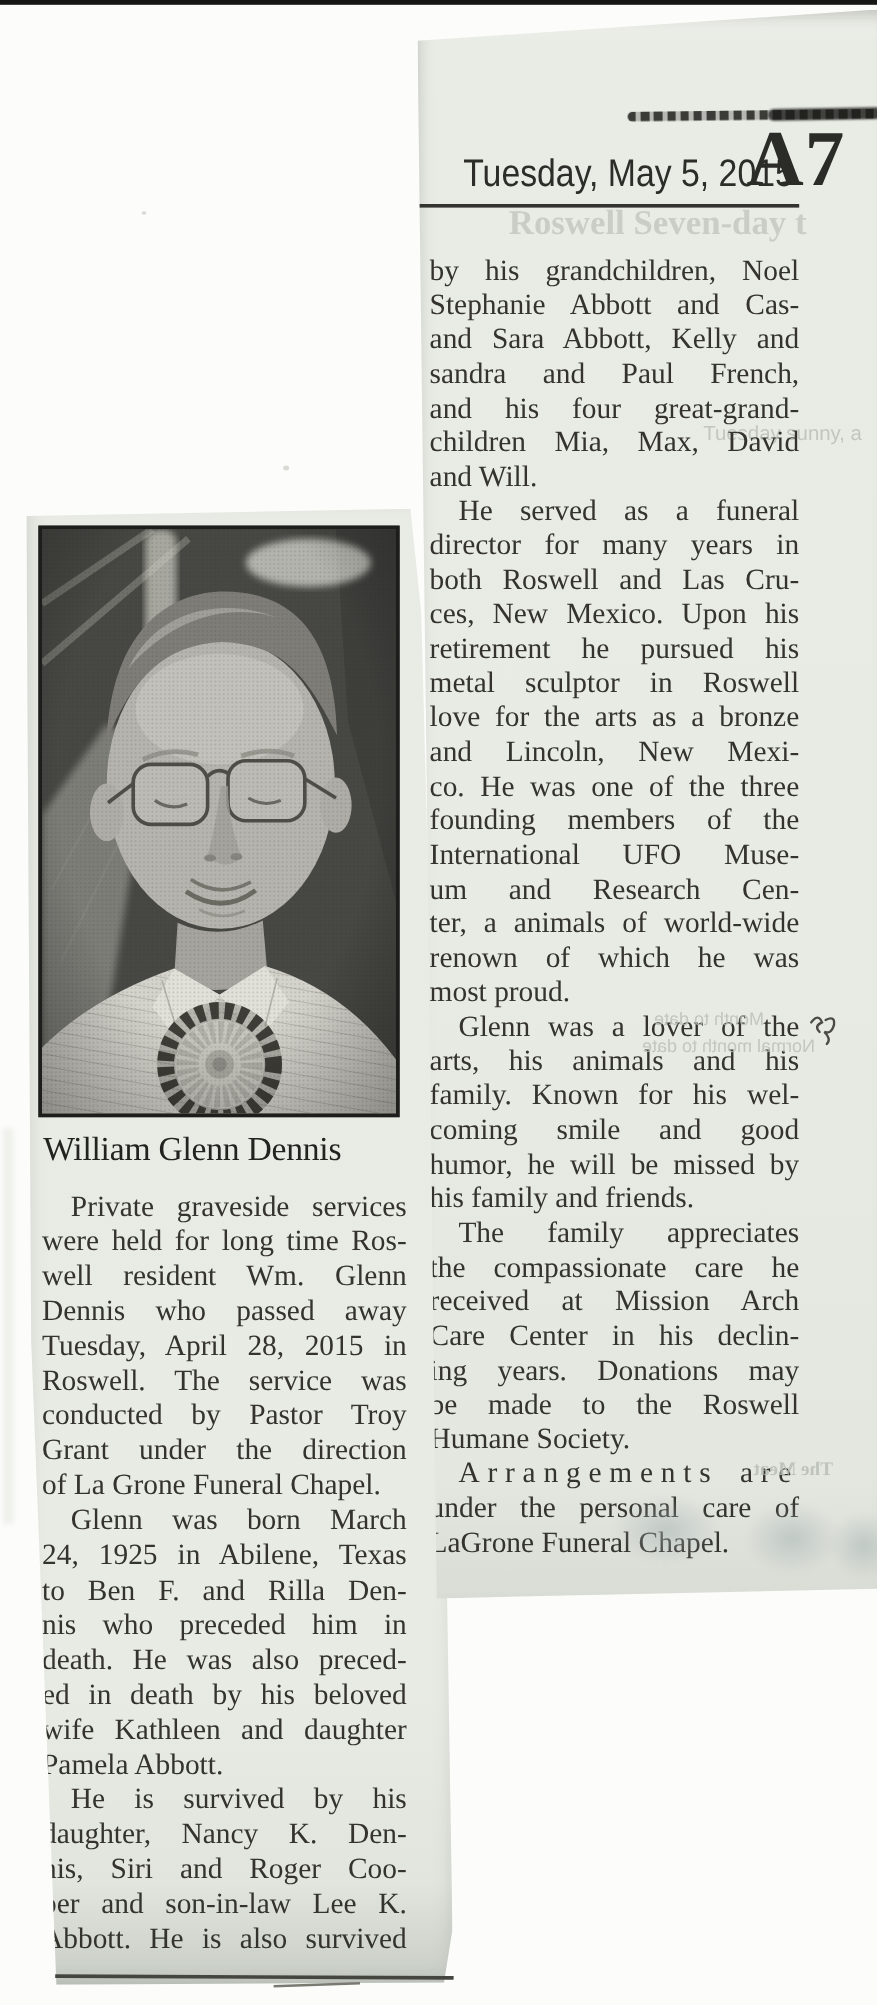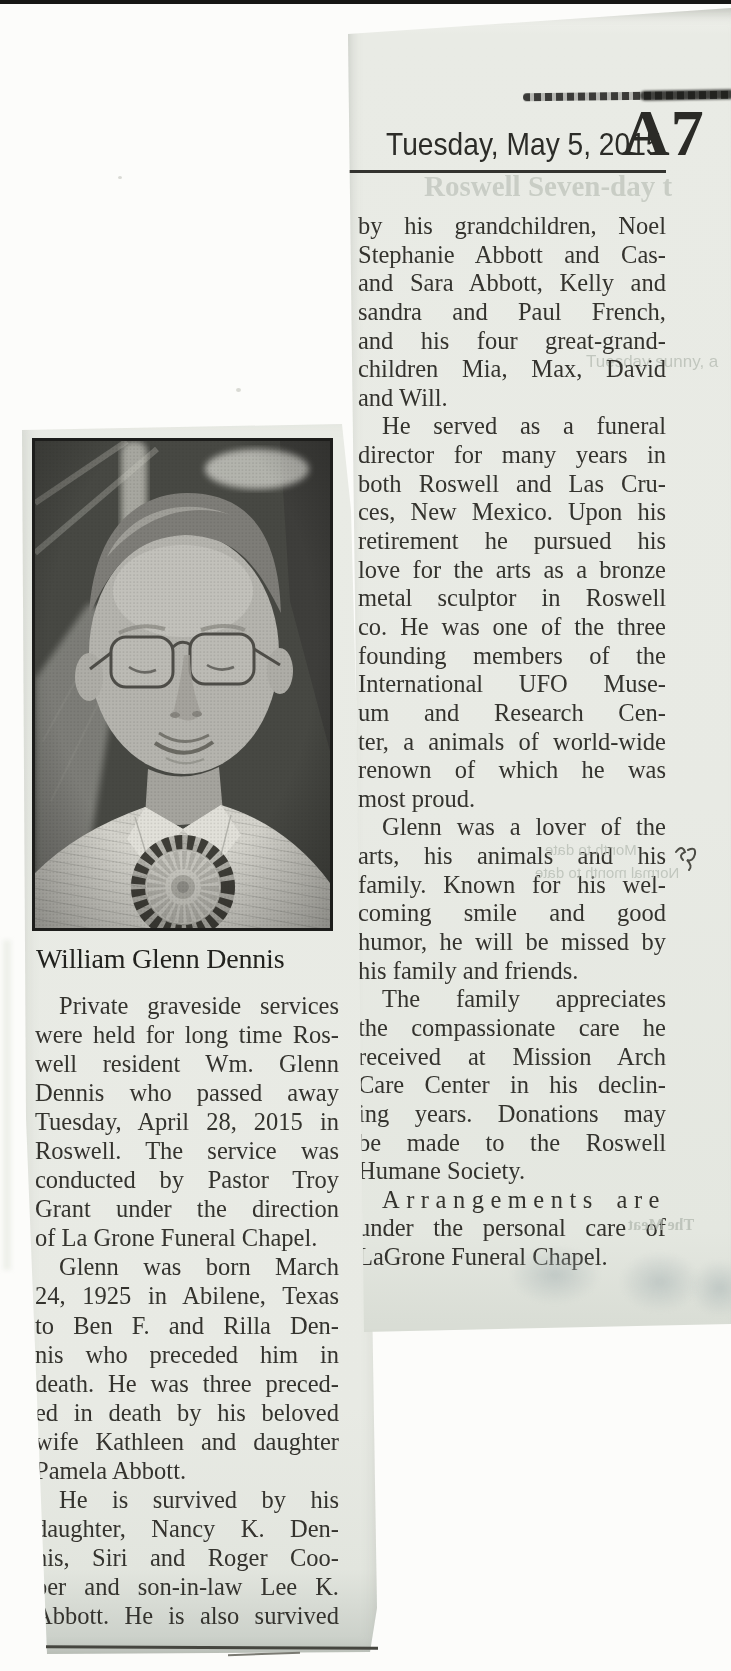--- a/index.html
+++ b/index.html
@@ -200,21 +200,21 @@
         <div class="line">Dennis who passed away</div>
         <div class="line">Tuesday, April 28, 2015 in</div>
         <div class="line">Roswell. The service was</div>
         <div class="line">conducted by Pastor Troy</div>
         <div class="line">Grant under the direction</div>
         <div class="line last">of La Grone Funeral Chapel.</div>
         <div class="line first">Glenn was born March</div>
         <div class="line">24, 1925 in Abilene, Texas</div>
         <div class="line">to Ben F. and Rilla Den-</div>
         <div class="line">nis who preceded him in</div>
-        <div class="line">death. He was three preced-</div>
+        <div class="line">death. He was also preced-</div>
         <div class="line">ed in death by his beloved</div>
         <div class="line">wife Kathleen and daughter</div>
         <div class="line last">Pamela Abbott.</div>
         <div class="line first">He is survived by his</div>
         <div class="line">daughter, Nancy K. Den-</div>
         <div class="line">nis, Siri and Roger Coo-</div>
         <div class="line">per and son-in-law Lee K.</div>
         <div class="line">Abbott. He is also survived</div>
       </div>
   </div>
@@ -237,22 +237,23 @@
         <div class="line">and Sara Abbott, Kelly and</div>
         <div class="line">sandra and Paul French,</div>
         <div class="line">and his four great-grand-</div>
         <div class="line">children Mia, Max, David</div>
         <div class="line last">and Will.</div>
         <div class="line first">He served as a funeral</div>
         <div class="line">director for many years in</div>
         <div class="line">both Roswell and Las Cru-</div>
         <div class="line">ces, New Mexico. Upon his</div>
         <div class="line">retirement he pursued his</div>
+        <div class="line">metal sculptor in Roswell</div>
         <div class="line">love for the arts as a bronze</div>
-        <div class="line">metal sculptor in Roswell</div>
+        <div class="line">and Lincoln, New Mexi-</div>
         <div class="line">co. He was one of the three</div>
         <div class="line">founding members of the</div>
         <div class="line">International UFO Muse-</div>
         <div class="line">um and Research Cen-</div>
         <div class="line">ter, a animals of world-wide</div>
         <div class="line">renown of which he was</div>
         <div class="line last">most proud.</div>
         <div class="line first">Glenn was a lover of the</div>
         <div class="line">arts, his animals and his</div>
         <div class="line">family. Known for his wel-</div>

